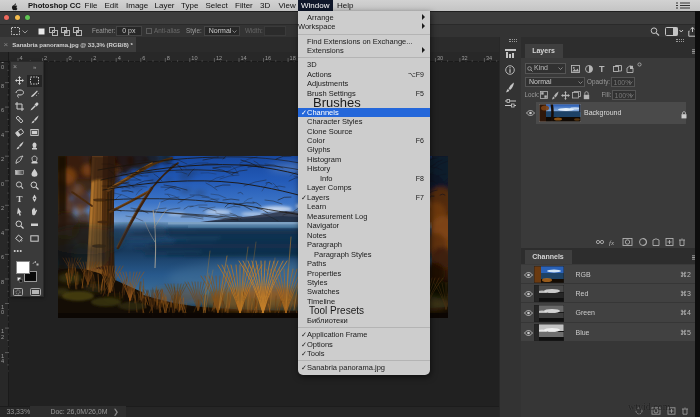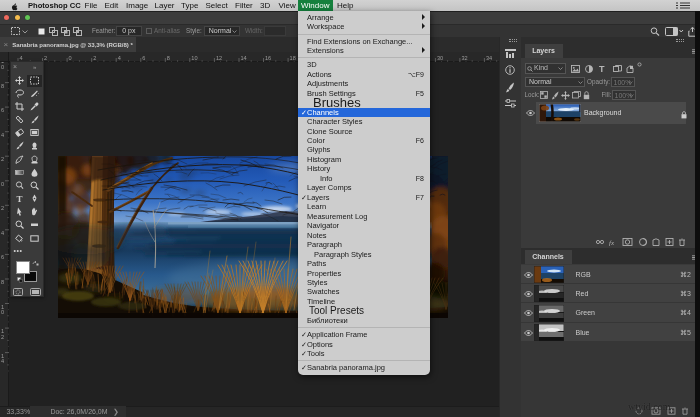--- a/index.html
+++ b/index.html
@@ -16,21 +16,21 @@
 <div class="ab" style="left:84.5px;top:0;height:11px;line-height:11px;font-size:8px;color:#111;white-space:nowrap;">File</div>
 <div class="ab" style="left:104.5px;top:0;height:11px;line-height:11px;font-size:8px;color:#111;white-space:nowrap;">Edit</div>
 <div class="ab" style="left:126px;top:0;height:11px;line-height:11px;font-size:8px;color:#111;white-space:nowrap;">Image</div>
 <div class="ab" style="left:154.5px;top:0;height:11px;line-height:11px;font-size:8px;color:#111;white-space:nowrap;">Layer</div>
 <div class="ab" style="left:181px;top:0;height:11px;line-height:11px;font-size:8px;color:#111;white-space:nowrap;">Type</div>
 <div class="ab" style="left:205.5px;top:0;height:11px;line-height:11px;font-size:8px;color:#111;white-space:nowrap;">Select</div>
 <div class="ab" style="left:235px;top:0;height:11px;line-height:11px;font-size:8px;color:#111;white-space:nowrap;">Filter</div>
 <div class="ab" style="left:260px;top:0;height:11px;line-height:11px;font-size:8px;color:#111;white-space:nowrap;">3D</div>
 <div class="ab" style="left:278.5px;top:0;height:11px;line-height:11px;font-size:8px;color:#111;white-space:nowrap;">View</div>
 <div class="ab" style="left:337px;top:0;height:11px;line-height:11px;font-size:8px;color:#111;white-space:nowrap;">Help</div>
-<div class="ab" style="left:298px;top:0;width:34.5px;height:11px;background:#15803d;color:#fff;font-size:8px;line-height:11px;text-align:center;">Window</div>
+<div class="ab" style="left:298px;top:0;width:34.5px;height:11px;background:#0f172a;color:#fff;font-size:8px;line-height:11px;text-align:center;">Window</div>
 <svg class="ab" style="left:676px;top:2px" width="14" height="7" viewBox="0 0 14 7">
       <g stroke="#333" stroke-width="1">
         <line x1="0" y1="1" x2="2" y2="1"></line>
         <line x1="4" y1="1" x2="14" y2="1"></line>
         <line x1="0" y1="3.5" x2="2" y2="3.5"></line>
         <line x1="4" y1="3.5" x2="14" y2="3.5"></line>
         <line x1="0" y1="6" x2="2" y2="6"></line>
         <line x1="4" y1="6" x2="14" y2="6"></line>
       </g>
     </svg>
@@ -1445,21 +1445,21 @@
         <line x1="34.5" y1="4" x2="38.5" y2="4"></line>
         <path d="M47 2 H53 M48 2 V7.2 H52 V2 M49.5 1 H50.5"></path>
       </g>
     </svg>
 <div class="ab" style="left:509px;top:38.5px;width:8px;height:3px;border-top:1px dotted #999;border-bottom:1px dotted #999;"></div>
 <div class="ab" style="left:676px;top:38.5px;width:8px;height:3px;border-top:1px dotted #999;border-bottom:1px dotted #999;"></div>
 <div class="ab" style="left:628px;top:400.5px;width:64px;height:12px;color:#1d1d1d;font-size:10px;font-family:'Liberation Serif',serif;text-shadow:0 0 1px rgba(160,160,160,0.35);">wtvid.com</div>
 <div class="ab" style="left:694.6px;top:11px;width:5.4px;height:406px;background:#0d0d0d;"></div>
 <div class="ab" style="left:298px;top:11px;width:131.5px;background:#cdcdcd;border-radius:0 0 5px 5px;box-shadow:1px 2px 6px rgba(0,0,0,0.55);padding:1.9px 0;z-index:50;">
 <div style="position:relative;height:9.48px;line-height:9.48px;font-size:7.5px;color:#1a1a1a;padding-left:9px;white-space:nowrap;">Arrange<span style="position:absolute;right:4.5px;top:1.1px;width:0;height:0;border-left:3.6px solid #1a1a1a;border-top:3.1px solid transparent;border-bottom:3.1px solid transparent;"></span></div>
-<div style="position:relative;height:9.48px;line-height:9.48px;font-size:7.5px;color:#1a1a1a;padding-left:9px;white-space:nowrap;">Workspace<span style="position:absolute;right:4.5px;top:1.1px;width:0;height:0;border-left:3.6px solid #1a1a1a;border-top:3.1px solid transparent;border-bottom:3.1px solid transparent;"></span></div>
+<div style="position:relative;height:9.48px;line-height:9.48px;font-size:7.5px;color:#1a1a1a;white-space:nowrap;">Workspace<span style="position:absolute;right:4.5px;top:1.1px;width:0;height:0;border-left:3.6px solid #1a1a1a;border-top:3.1px solid transparent;border-bottom:3.1px solid transparent;"></span></div>
 <div style="height:4.74px;position:relative;">
         <div style="position:absolute;left:0;right:0;top:1.9px;height:1px;background:#b4b4b4;"></div>
       </div>
 <div style="position:relative;height:9.48px;line-height:9.48px;font-size:7.5px;color:#1a1a1a;padding-left:9px;white-space:nowrap;">Find Extensions on Exchange...</div>
 <div style="position:relative;height:9.48px;line-height:9.48px;font-size:7.5px;color:#1a1a1a;padding-left:9px;white-space:nowrap;">Extensions<span style="position:absolute;right:4.5px;top:1.1px;width:0;height:0;border-left:3.6px solid #1a1a1a;border-top:3.1px solid transparent;border-bottom:3.1px solid transparent;"></span></div>
 <div style="height:4.74px;position:relative;">
         <div style="position:absolute;left:0;right:0;top:1.9px;height:1px;background:#b4b4b4;"></div>
       </div>
 <div style="position:relative;height:9.48px;line-height:9.48px;font-size:7.5px;color:#1a1a1a;padding-left:9px;white-space:nowrap;">3D</div>
 <div style="position:relative;height:9.48px;line-height:9.48px;font-size:7.5px;color:#1a1a1a;padding-left:9px;white-space:nowrap;">Actions<span style="position:absolute;right:5.5px;top:0;font-size:7px;">⌥F9</span></div>

